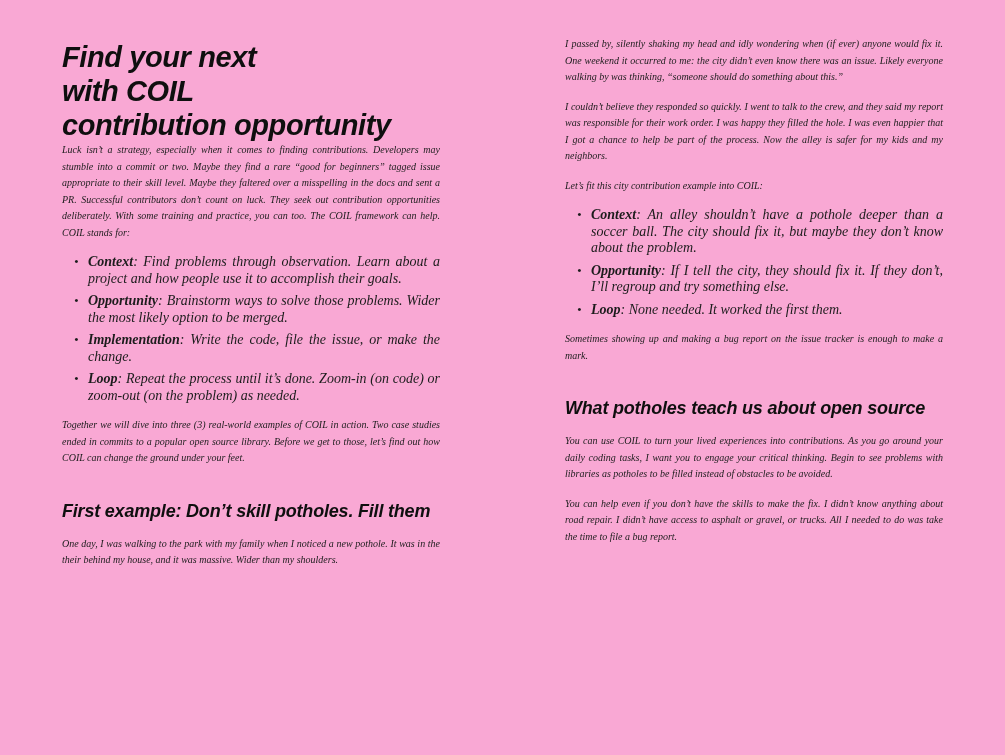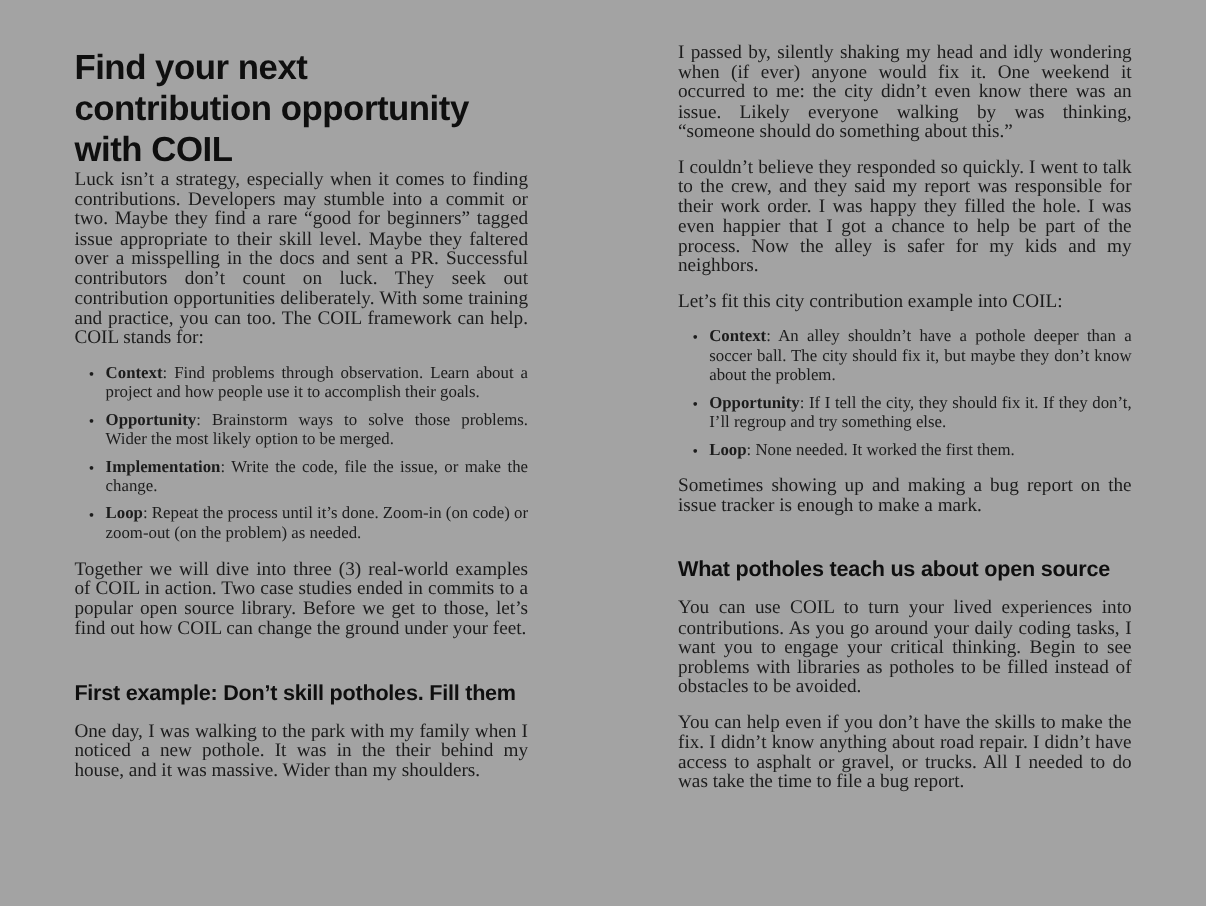--- a/index.html
+++ b/index.html
@@ -7,21 +7,22 @@
     padding: 0;
     width: 1005px;
     height: 755px;
     background: #ffffff;
     overflow: hidden;
   }
   .page {
     position: relative;
     width: 1005px;
     height: 755px;
-    background: #a3a3a3;
+    background: #f9a8d4;
+    font-style: italic;
   }
   .col {
     position: absolute;
     top: 0;
     width: 378px;
   }
   .col-left  { left: 62px; }
   .col-right { left: 565px; }
 
   h1.doc-title {
@@ -31,21 +32,21 @@
     font-size: 29px;
     line-height: 34px;
     letter-spacing: -0.4px;
     color: #0f0f0f;
   }
   h1.doc-title span { display: block; }
 
   p.body-text {
     margin: 0 0 13px 0;
     font-family: "Liberation Serif", serif;
-    font-size: 16px;
+    font-size: 10px;
     line-height: 16.5px;
     text-align: justify;
     color: #1c1c1c;
   }
   .intro { margin-top: 42px; }
   .col-right .first { margin-top: 36px; }
 
   ul.coil-list {
     margin: 12px 0 13px 0;
     padding: 0 0 0 26px;
@@ -82,22 +83,22 @@
   }
 </style>
 </head>
 <body>
 
 <div class="page">
 
   <div class="col col-left">
     <h1 class="doc-title">
       <span>Find your next</span>
+      <span>with COIL</span>
       <span>contribution opportunity</span>
-      <span>with COIL</span>
     </h1>
 
     <p class="body-text intro">Luck isn’t a strategy, especially when it comes to finding contributions. Developers may stumble into a commit or two. Maybe they find a rare “good for beginners” tagged issue appropriate to their skill level. Maybe they faltered over a misspelling in the docs and sent a PR. Successful contributors don’t count on luck. They seek out contribution opportunities deliberately. With some training and practice, you can too. The COIL framework can help. COIL stands for:</p>
 
     <ul class="coil-list">
       <li>
         <span class="term">Context</span><span>: Find problems through observation. Learn about a project and how people use it to accomplish their goals.</span>
       </li>
       <li>
         <span class="term">Opportunity</span><span>: Brainstorm ways to solve those problems. Wider the most likely option to be merged.</span>

